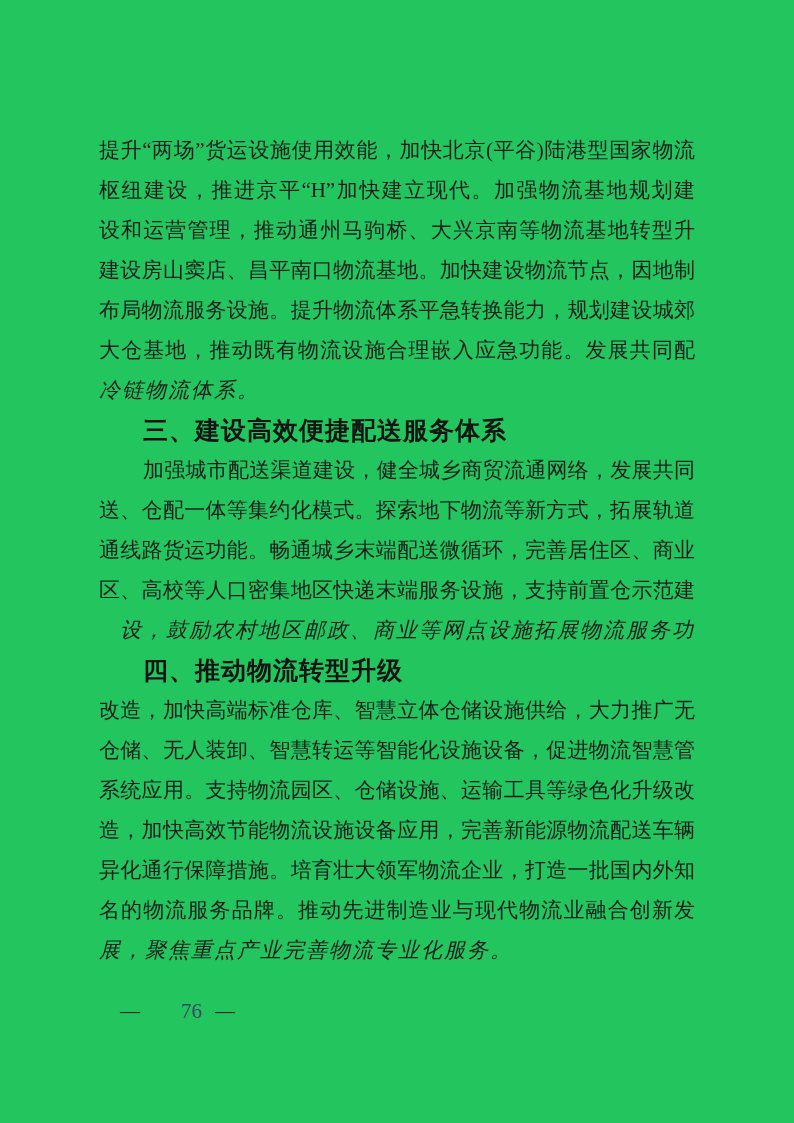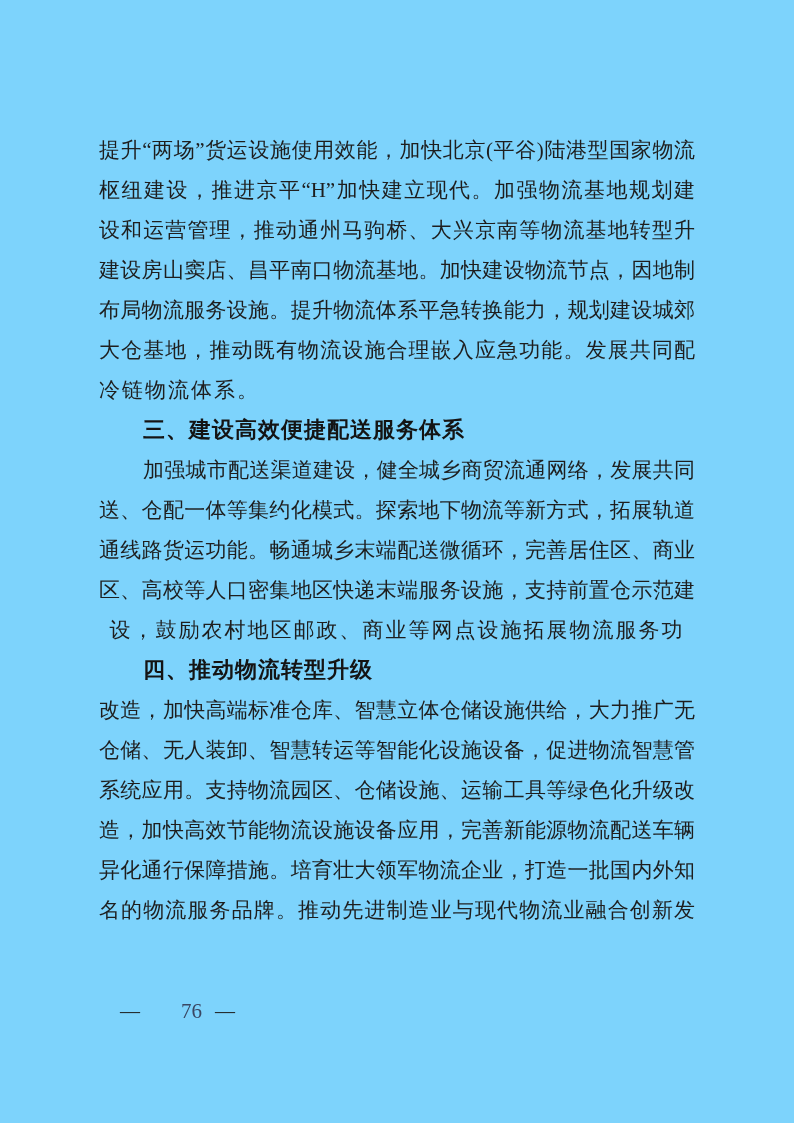--- a/index.html
+++ b/index.html
@@ -13,21 +13,21 @@
     position: relative;
     overflow: hidden;
     font-family: "Liberation Serif", "DejaVu Serif", serif;
   }
   .page {
     position: absolute;
     left: 0;
     top: 0;
     width: 794px;
     height: 1123px;
-    background: #7dd3fc;
+    background: #22c55e;
   }
   .content {
     position: absolute;
     left: 99px;
     top: 130px;
     width: 596px;
     color: #1e1e1e;
     font-size: 21px;
   }
   .line {
@@ -35,31 +35,32 @@
     line-height: 40px;
     overflow: hidden;
     text-align: justify;
     text-align-last: justify;
     text-justify: inter-character;
   }
   .line.indent {
     text-indent: 44px;
   }
   .line.last {
-    text-align: center;
+    text-align: right;
     text-align-last: left;
     letter-spacing: 2px;
+    font-style: italic;
   }
   .heading {
     height: 40px;
     line-height: 40px;
     padding-left: 44px;
     font-family: "Liberation Sans", "DejaVu Sans", sans-serif;
     font-weight: 700;
-    font-size: 22px;
+    font-size: 25px;
     color: #141414;
     letter-spacing: 1px;
     overflow: hidden;
   }
   .footer {
     position: absolute;
     left: 120px;
     top: 996px;
     height: 30px;
     display: flex;
@@ -102,20 +103,21 @@
     <div class="line last">设，鼓励农村地区邮政、商业等网点设施拓展物流服务功能。</div>
 
     <div class="heading">四、推动物流转型升级</div>
 
     <div class="line">改造，加快高端标准仓库、智慧立体仓储设施供给，大力推广无人</div>
     <div class="line">仓储、无人装卸、智慧转运等智能化设施设备，促进物流智慧管理</div>
     <div class="line">系统应用。支持物流园区、仓储设施、运输工具等绿色化升级改</div>
     <div class="line">造，加快高效节能物流设施设备应用，完善新能源物流配送车辆差</div>
     <div class="line">异化通行保障措施。培育壮大领军物流企业，打造一批国内外知</div>
     <div class="line">名的物流服务品牌。推动先进制造业与现代物流业融合创新发</div>
+    <div class="line last">展，聚焦重点产业完善物流专业化服务。</div>
 
   </div>
 
   <div class="footer">
     <span class="dash">—</span>
     <span class="pagenum">76</span>
     <span class="dash">—</span>
   </div>
 
 </div>

